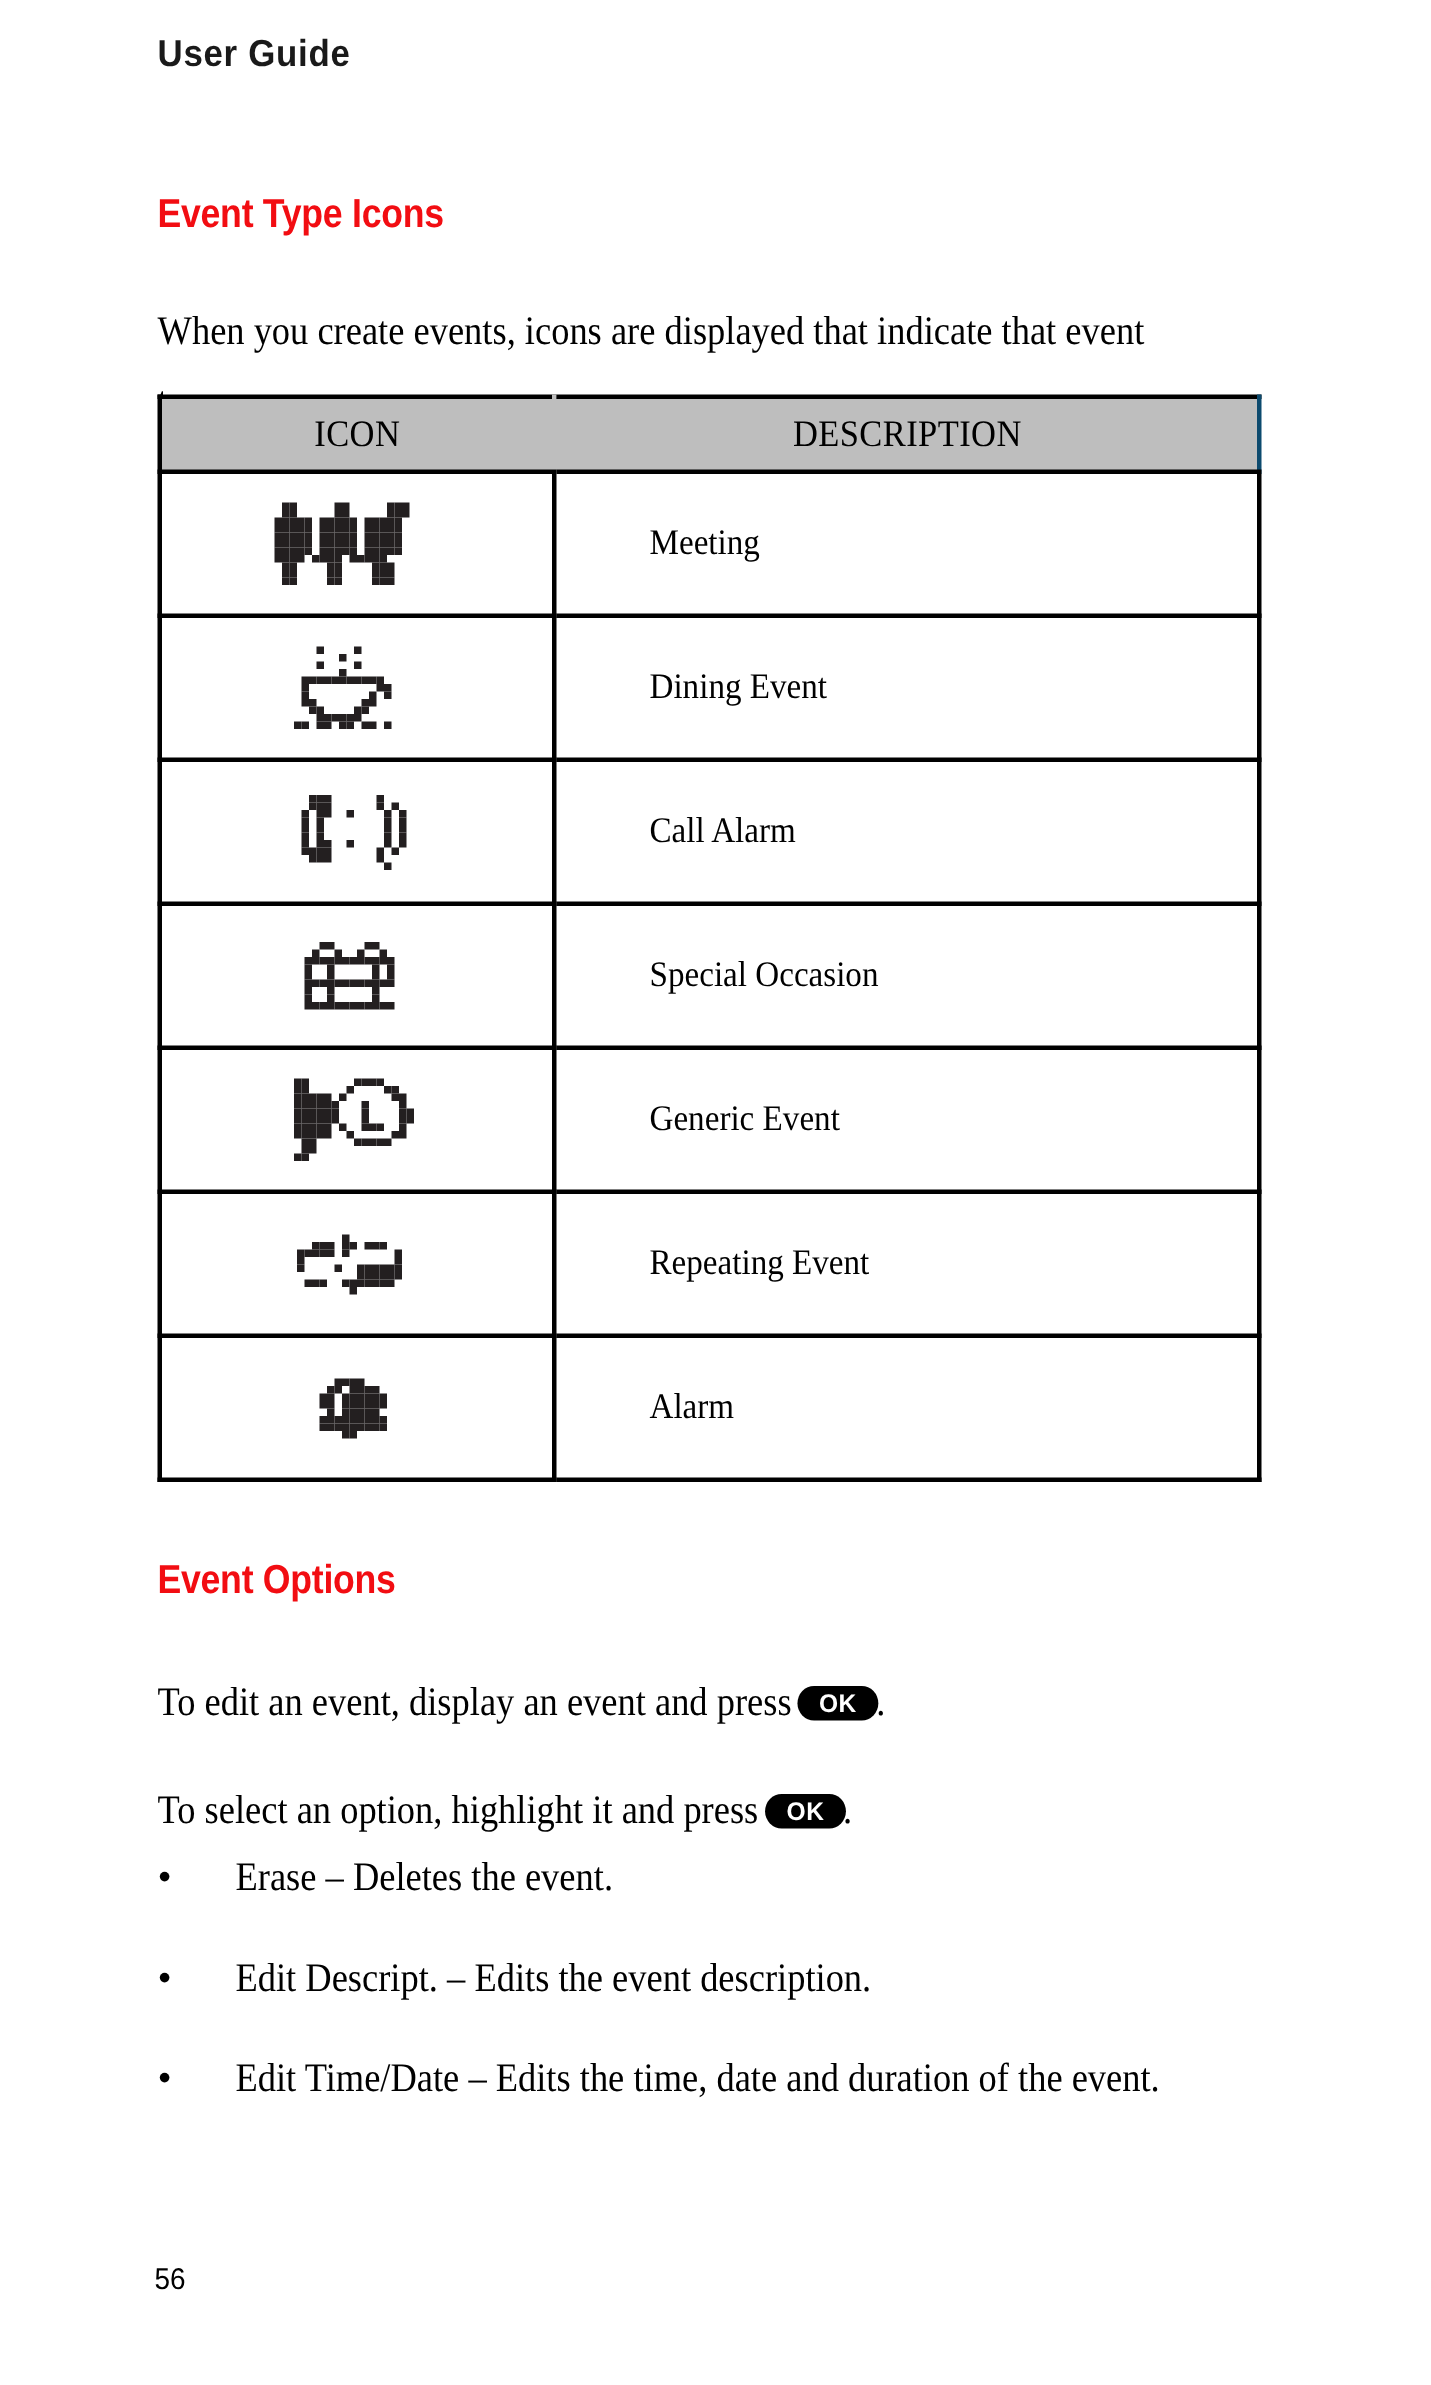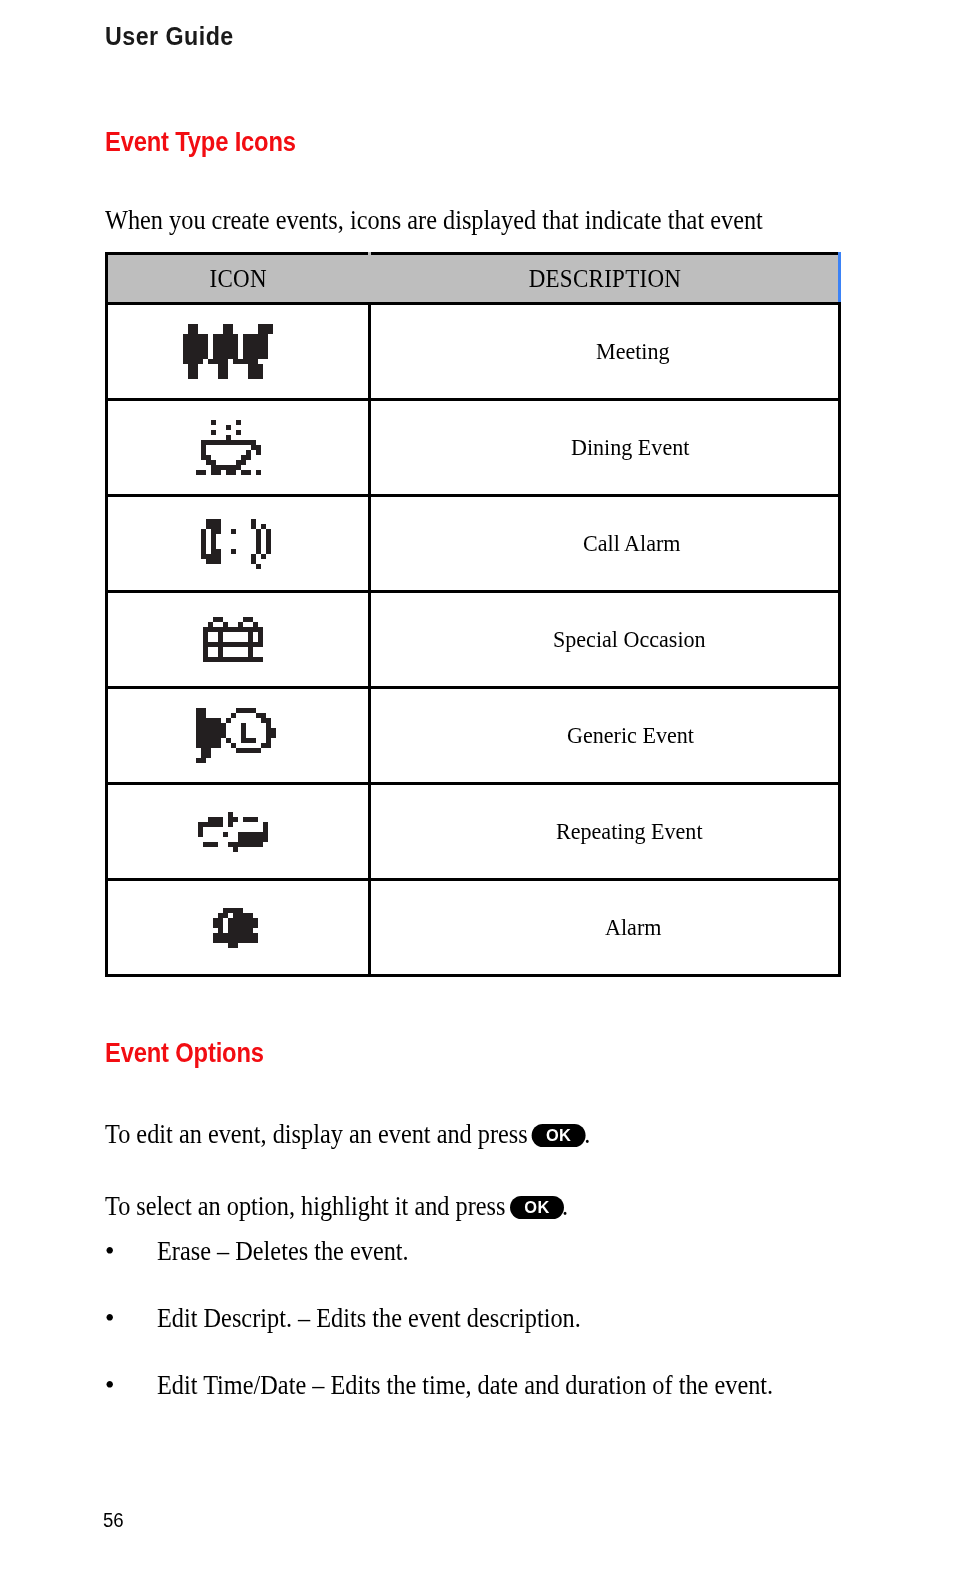--- a/index.html
+++ b/index.html
@@ -85,48 +85,47 @@
     text-align: center;
     vertical-align: 2px;
     letter-spacing: 0.4px;
     transform: scaleX(1.07);
   }
 
   
   .evt-table {
     position: absolute;
     left: 105px;
-    top: 252px;
+    top: 263px;
     width: 733px;
     border-collapse: collapse;
     table-layout: fixed;
   }
   .evt-table col.c-icon { width: 263px; }
   .evt-table col.c-desc { width: 470px; }
 
   .evt-table th,
   .evt-table td {
     border: 3px solid #000000;
     padding: 0;
     margin: 0;
-    text-align: center;
   }
   .evt-table thead th {
     background: #bebebe;
     height: 47px;
     font-weight: 400;
     font-size: 25px;
     letter-spacing: 0.3px;
     text-align: center;
     vertical-align: middle;
     border-left-color: #bebebe;
     border-right-color: #bebebe;
   }
   .evt-table thead th:first-child { border-left: 3px solid #000000; }
-  .evt-table thead th:last-child  { border-right: 3px solid #3b82f6; font-family: Liberation Serif, serif; }
+  .evt-table thead th:last-child  { border-right: 3px solid #0c4a6e; font-family: Liberation Serif, serif; }
   .evt-table thead th .hdr-inner {
     display: inline-block;
     transform: scaleX(0.92);
   }
 
   .evt-table tbody tr { height: 96px; }
   .evt-table tbody td.icon-cell {
     text-align: center;
     vertical-align: middle;
   }

